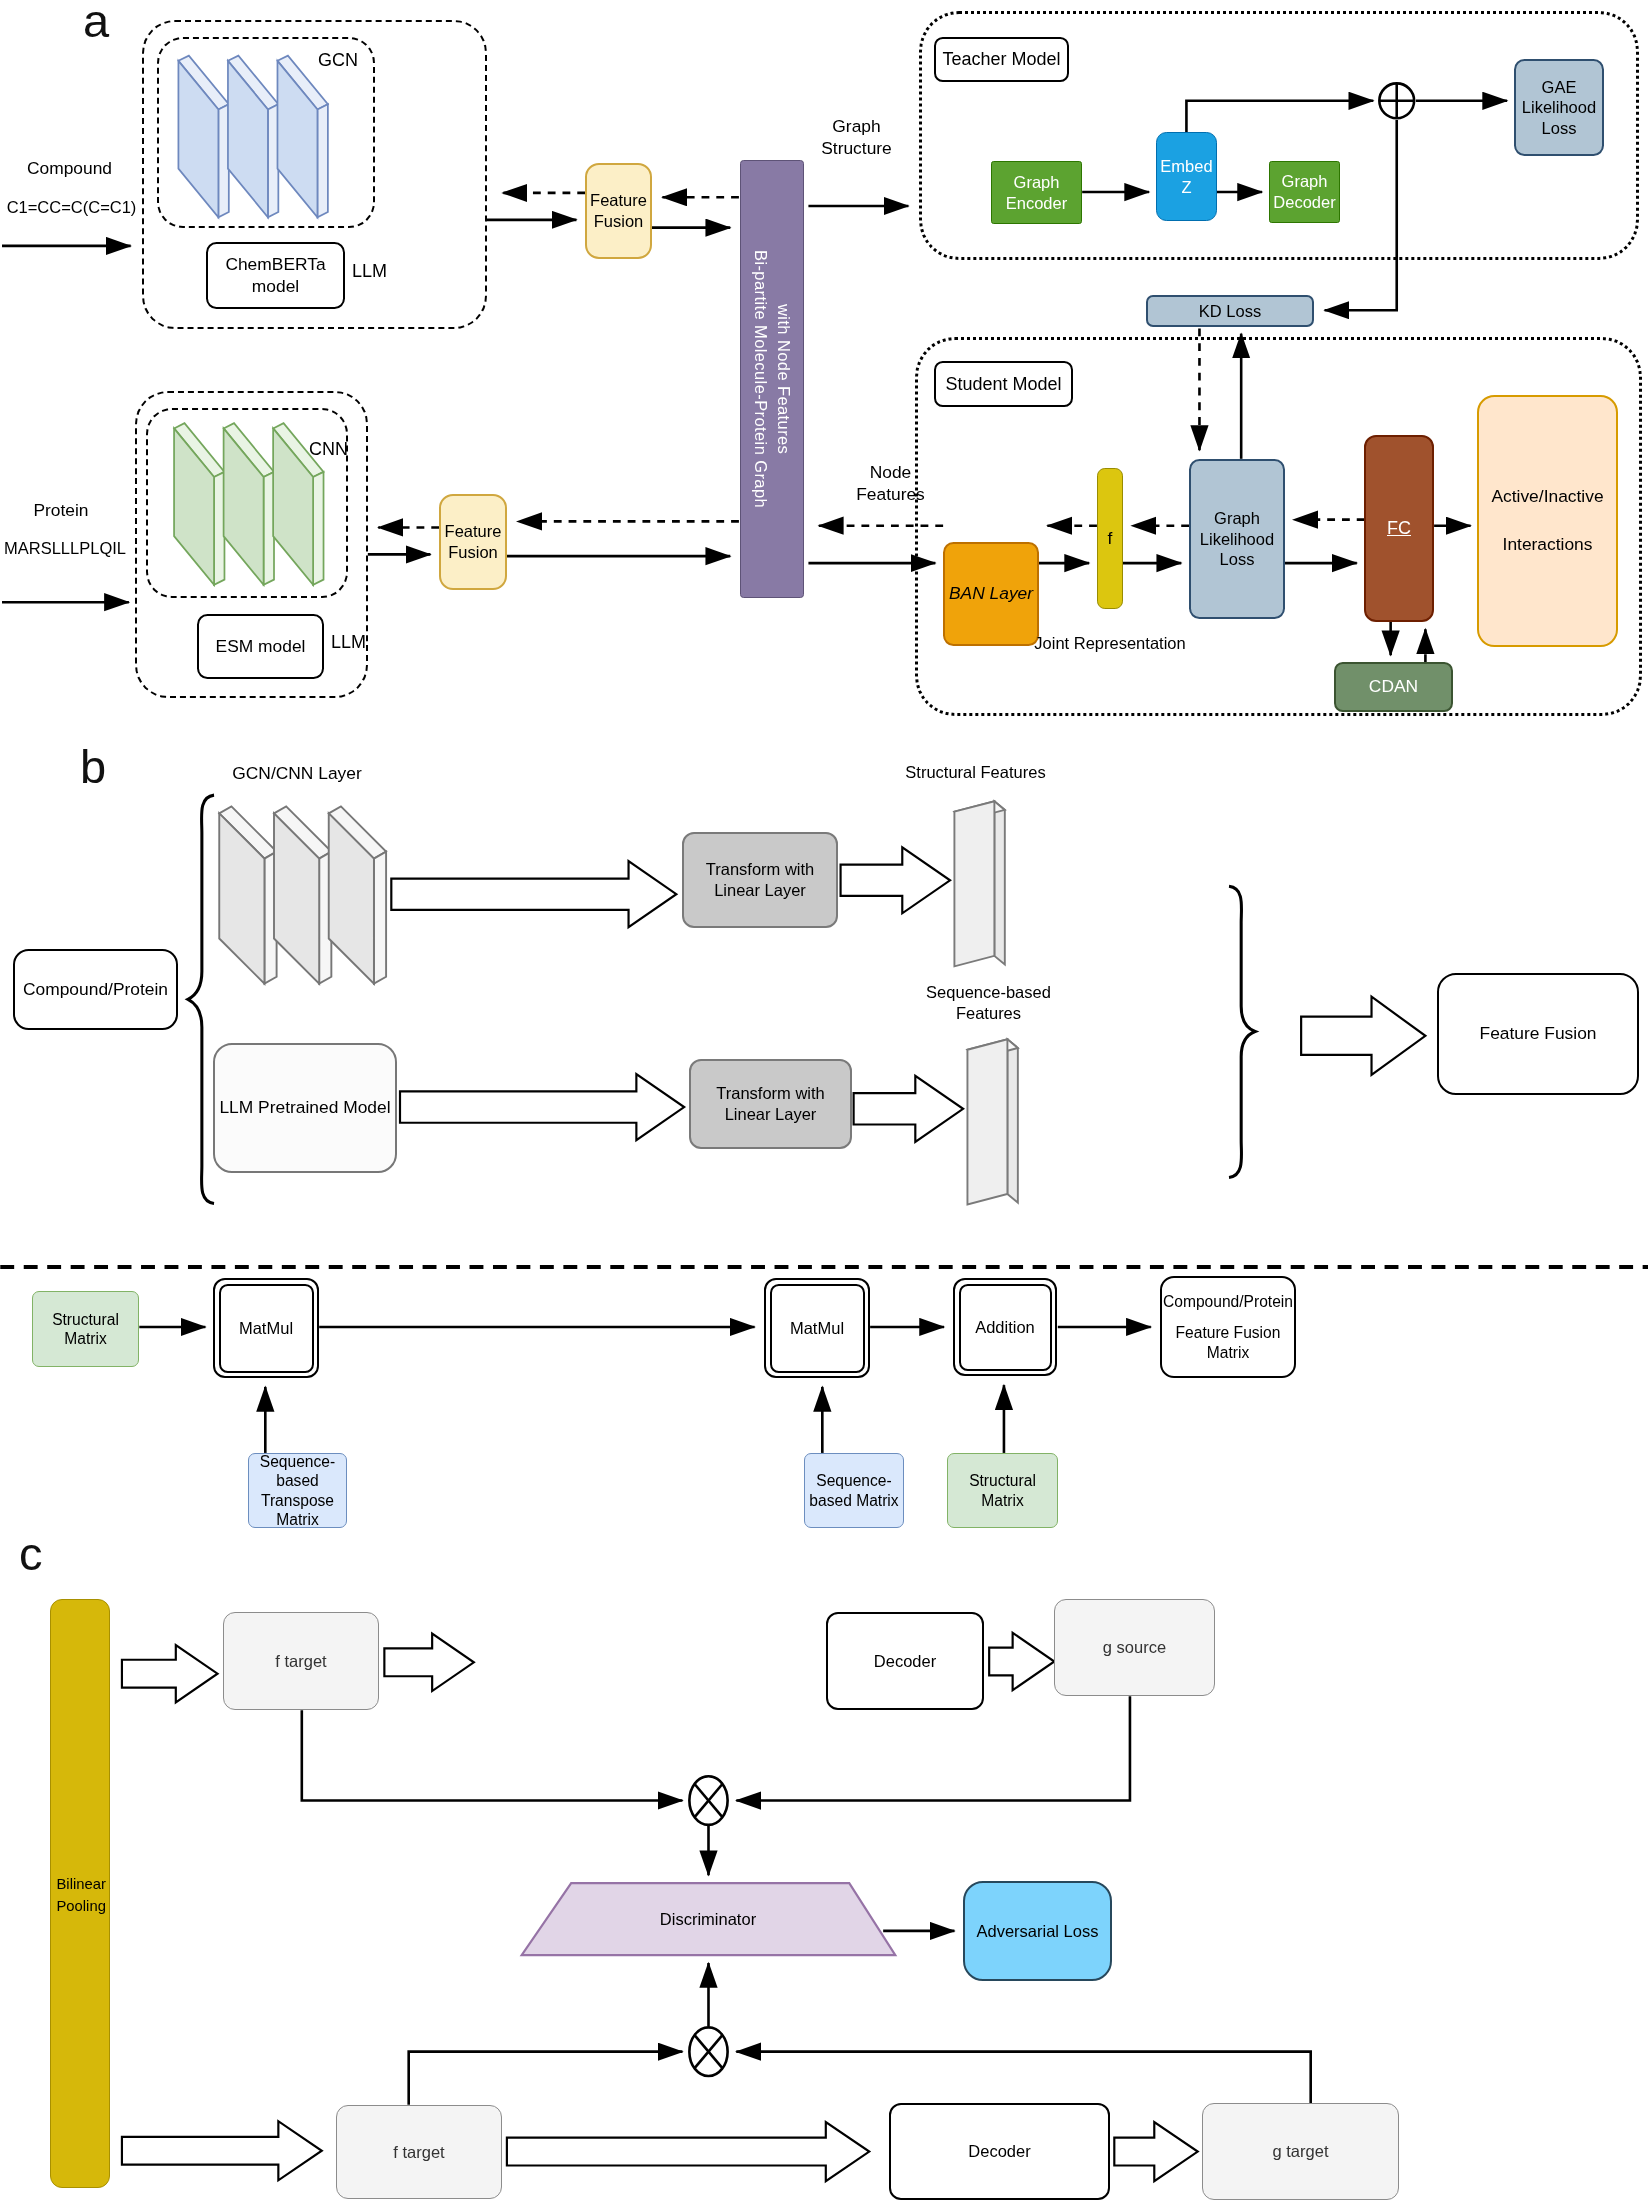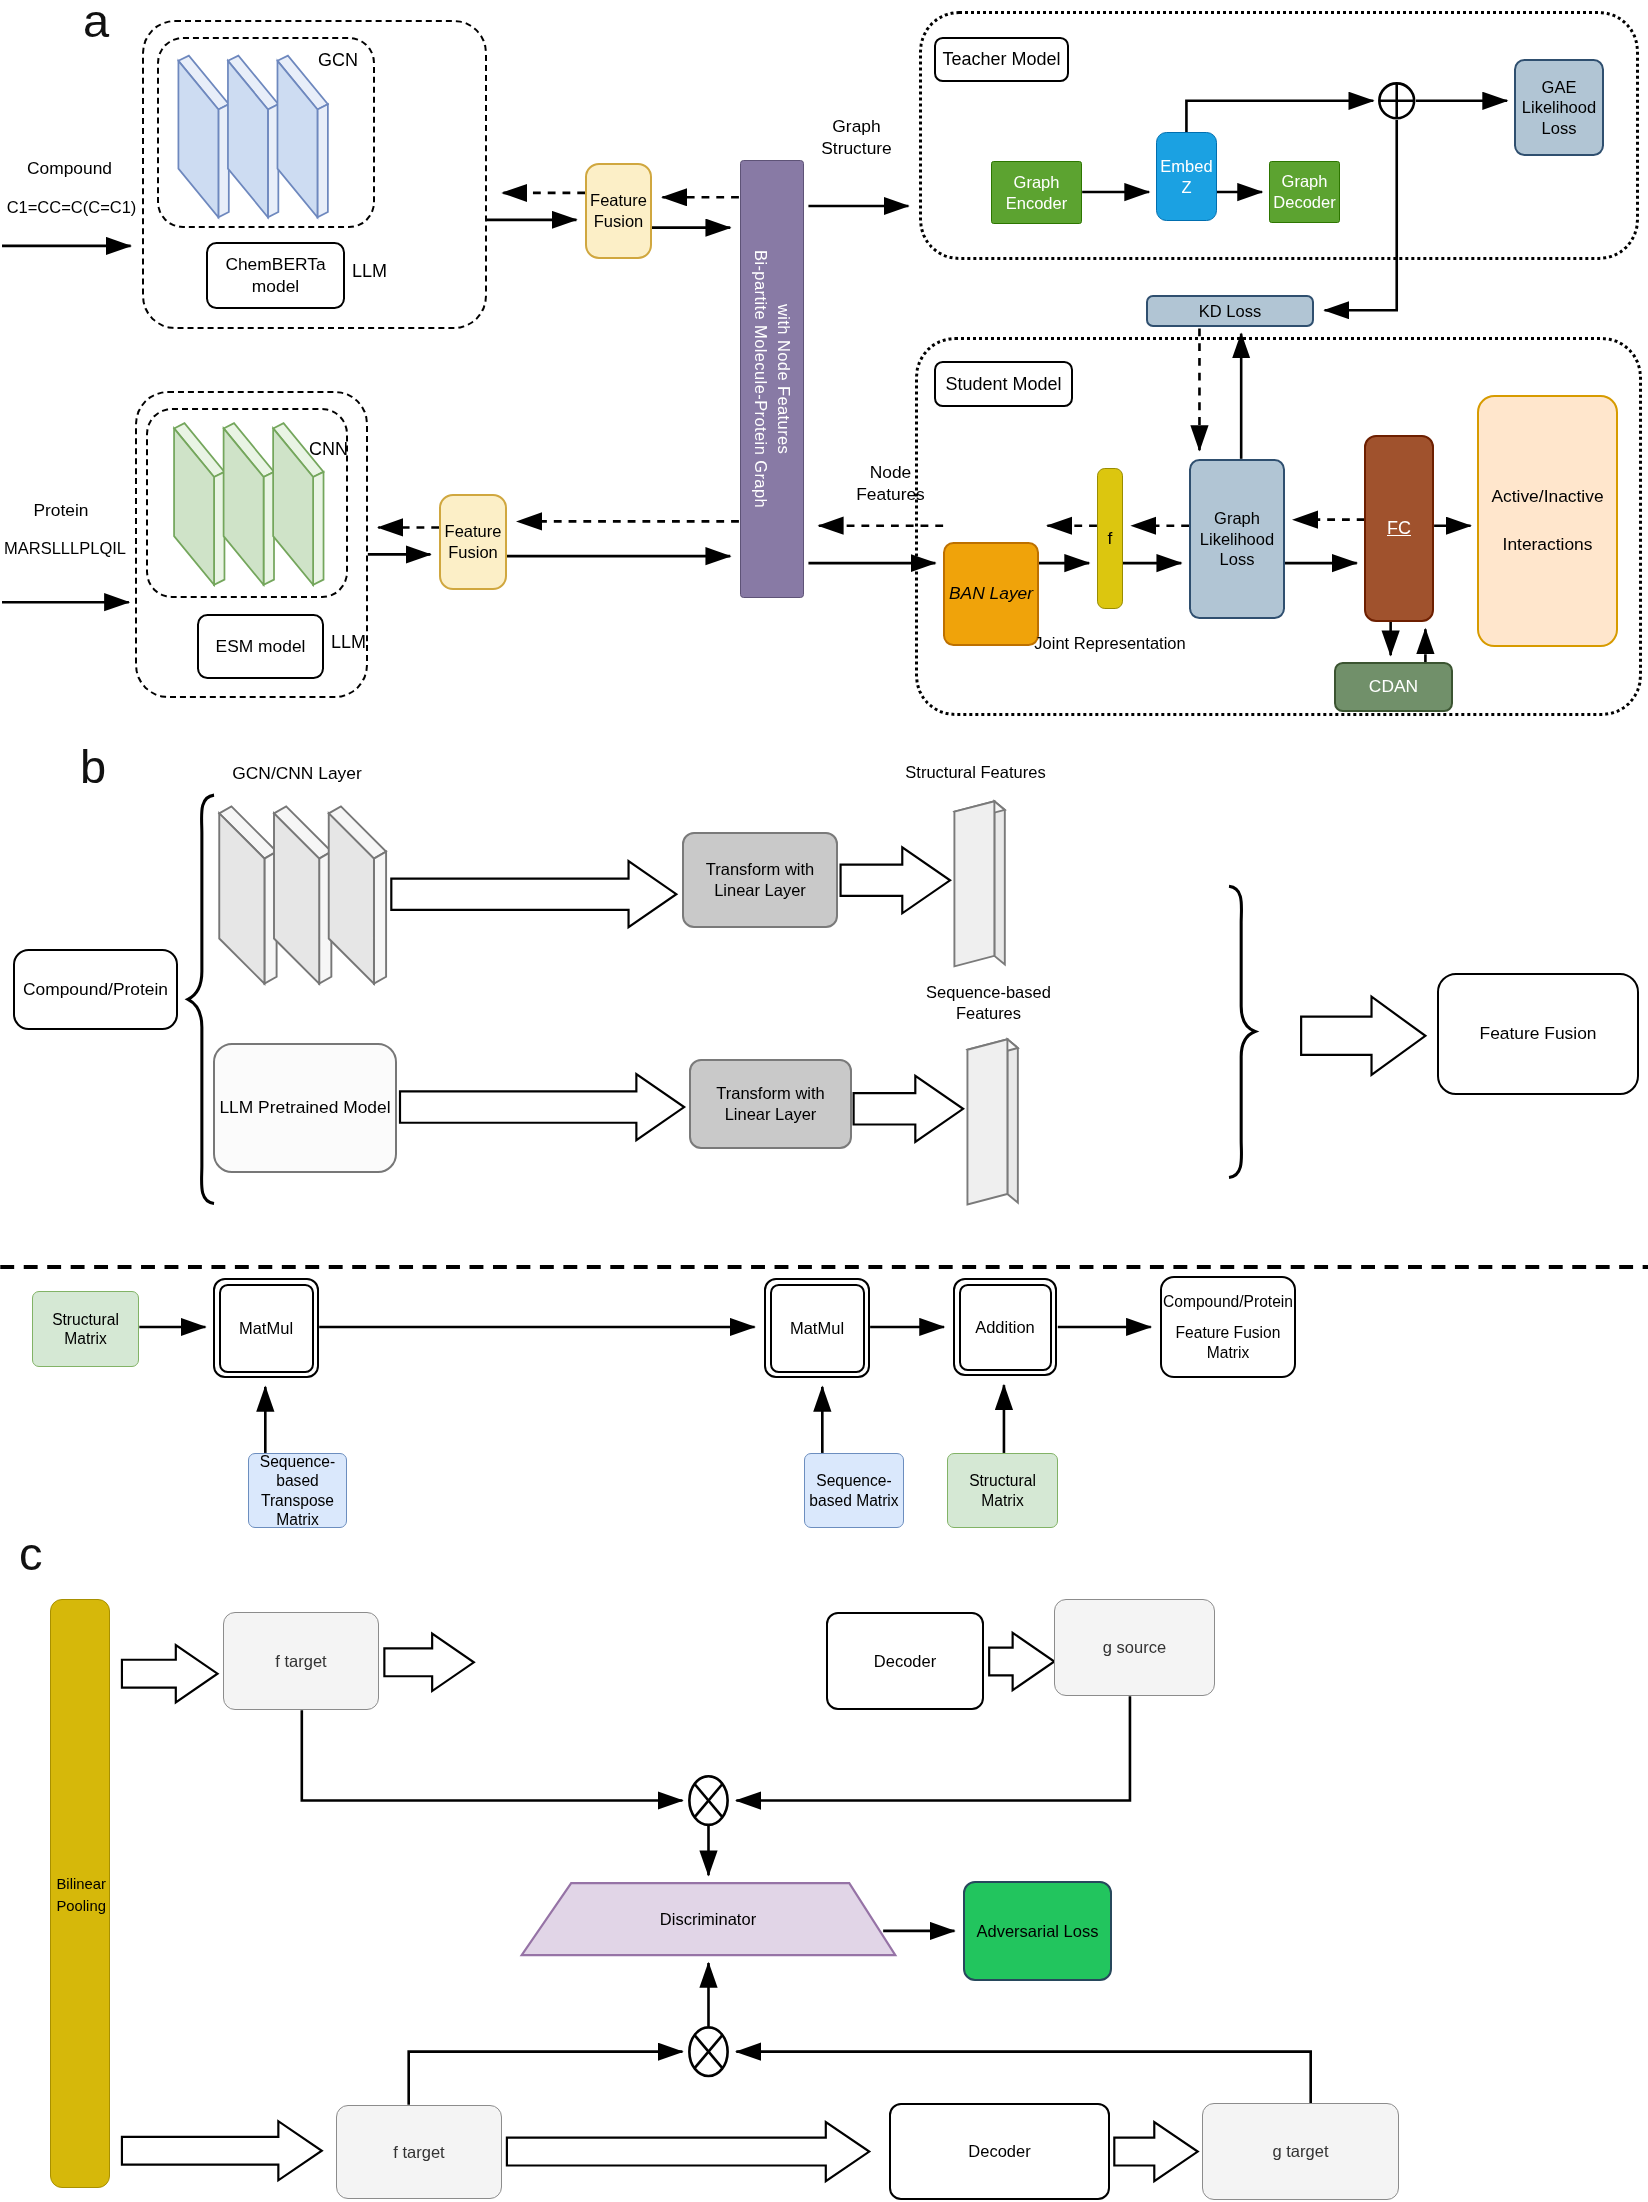--- a/index.html
+++ b/index.html
@@ -31,21 +31,21 @@
   .graybox{background:#C9C9C9;border:2.2px solid #7a7a7a;border-radius:12px;font-size:16.5px;padding:5.2px;}
   .llmbig{background:#FBFBFB;border:2.2px solid #777;border-radius:19px;font-size:17.4px;}
   .mgreen{background:#D5E8D4;border:1.7px solid #82B366;border-radius:7px;font-size:15.6px;padding:3.5px;}
   .mblue{background:#DAE8FC;border:1.7px solid #6C8EBF;border-radius:7px;font-size:15.6px;padding:3.5px;margin-left:32px;}
   .dbl{position:absolute;box-sizing:border-box;border:2.6px solid #000;border-radius:12px;background:#fff;}
   .dblin{position:absolute;left:3.5px;top:3.5px;right:3.5px;bottom:3.5px;border:2.2px solid #000;
          border-radius:8.7px;display:flex;align-items:center;justify-content:center;font-size:16.5px;}
   .src{background:#F4F4F4;border:1.7px solid #8C8C8C;border-radius:12px;font-size:16.5px;color:#333;}
   .dec{background:#fff;border:2.2px solid #000;border-radius:12px;font-size:16.5px;}
   .goldbar{background:#D6B80A;border:1.7px solid #A89000;border-radius:12px;}
-  .advbox{background:#22c55e;border:2.2px solid #27485C;border-radius:12px;font-size:16.5px;}
+  .advbox{background:#7dd3fc;border:2.2px solid #27485C;border-radius:20px;font-size:16.5px;}
   .twoline{flex-direction:column;gap:14px;}
   .smalllab{position:absolute;font-size:18px;}
 </style>
 </head>
 <body>
 
 <div id="canvas">
 
 <svg id="wires" viewBox="0 0 1897 2534">
   <defs>

